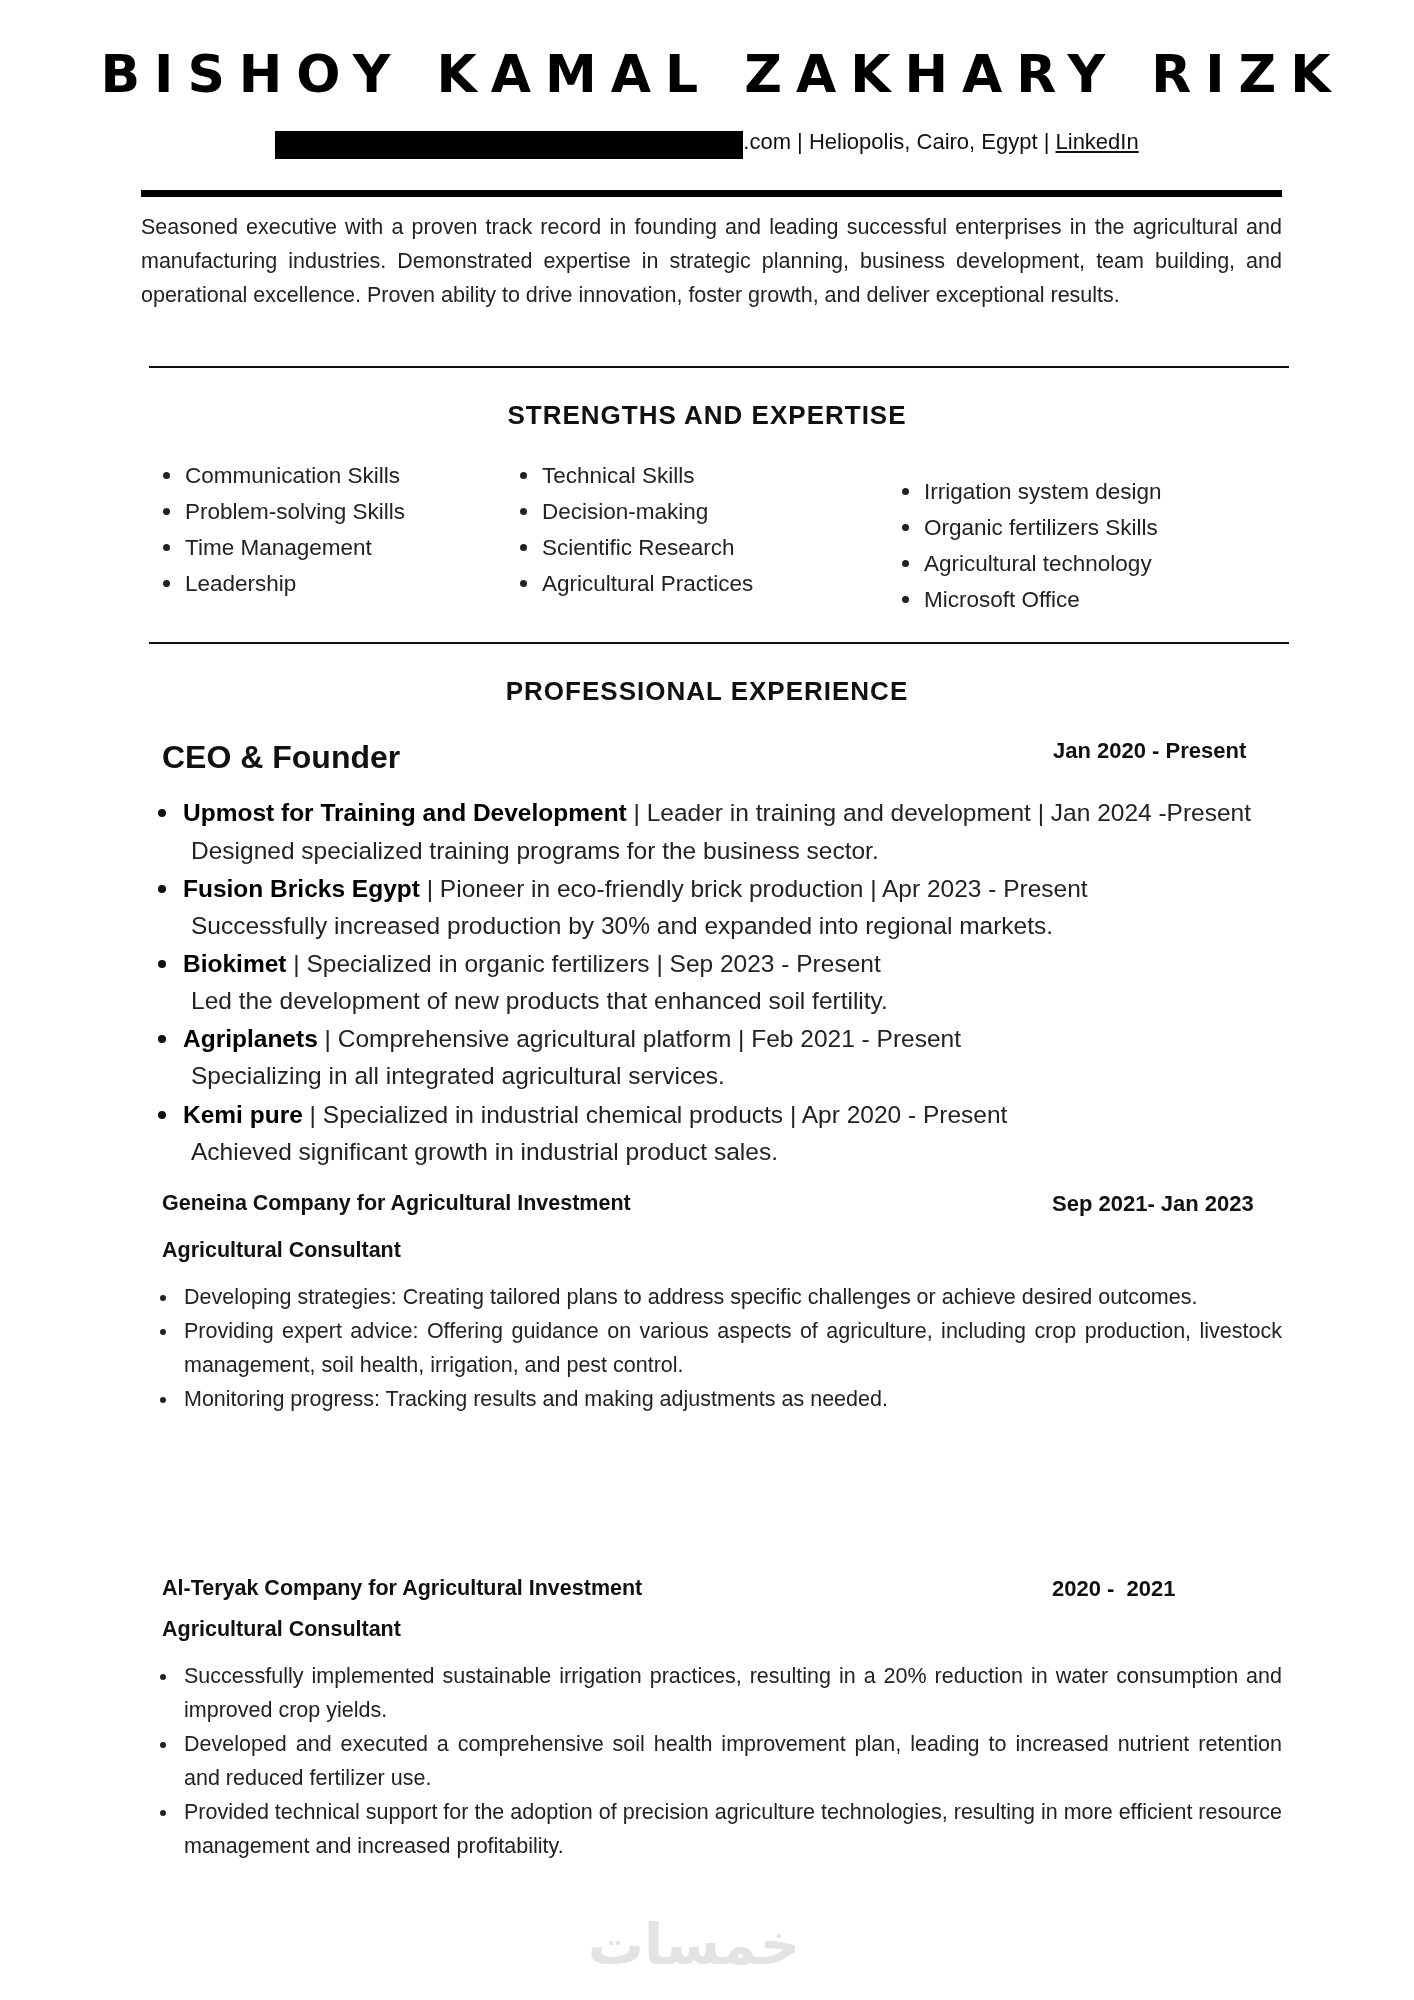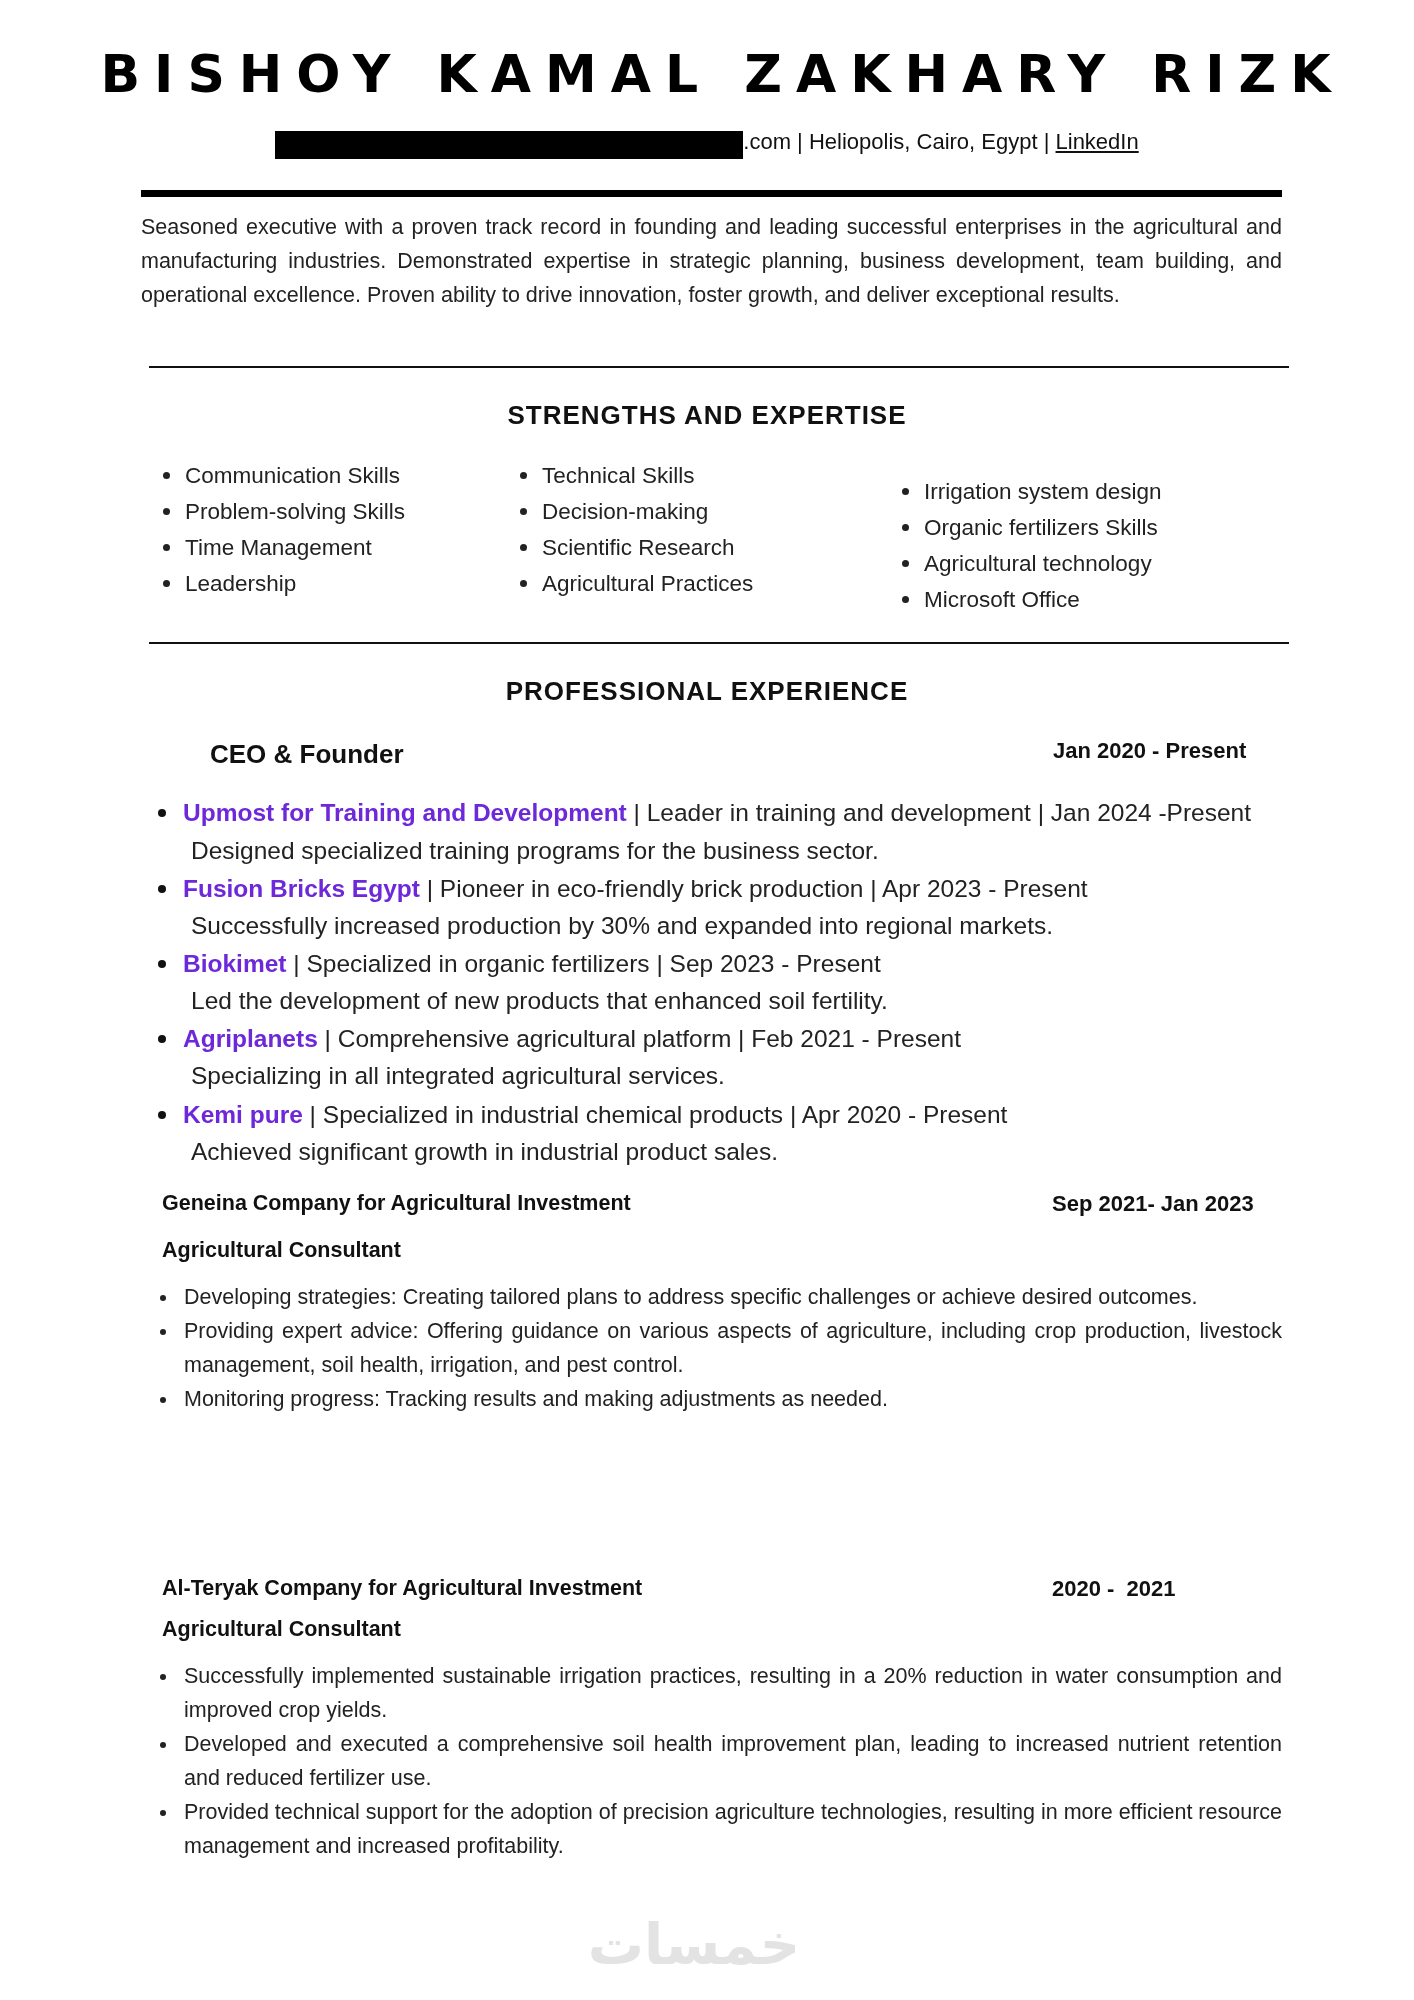--- a/index.html
+++ b/index.html
@@ -8,24 +8,24 @@
   .name { left:0; width:1414px; top:44px; text-align:center; font-family:"DejaVu Sans", sans-serif; font-weight:bold; font-size:52px; letter-spacing:14px; color:#000; line-height:60px; padding-left:31px; box-sizing:border-box; }
   .contact { left:0; width:1414px; top:128px; text-align:center; font-size:22px; line-height:28px; color:#111; }
   .redact { display:inline-block; width:468px; height:28px; background:#000; vertical-align:middle; margin-right:0; position:relative; top:2px; }
   .contact a { color:#111; text-decoration:underline; }
   .rule-thick { left:141px; width:1141px; top:190px; height:7px; background:#000; }
   .rule-thin { left:149px; width:1140px; height:2px; background:#111; }
   .summary { left:141px; width:1141px; top:210px; font-size:21.5px; line-height:34px; text-align:justify; text-align-last:left; color:#222; }
   .section-title { left:0; width:1414px; text-align:center; font-size:26px; font-weight:bold; letter-spacing:1px; color:#111; }
   .skill { font-size:22.5px; line-height:30px; color:#222; }
   .skill .dot { display:inline-block; width:7px; height:7px; border-radius:50%; background:#222; margin-right:15px; vertical-align:middle; position:relative; top:-2px; }
-  .role { font-size:26px; font-weight:bold; color:#111;margin-left:48px; }
+  .role { font-size:32px; font-weight:bold; color:#111; }
   .date { font-size:22px; font-weight:bold; color:#111; }
   .ceo-line { font-size:24.5px; line-height:30px; color:#222; white-space:nowrap; }
-  .ceo-line b { color:#6d28d9; }
+  .ceo-line b { color:#000000; }
   .ceo-line .dot { display:inline-block; width:8px; height:8px; border-radius:50%; background:#111; margin-right:17px; vertical-align:middle; position:relative; top:-2px; }
   .ceo-desc { font-size:24.5px; line-height:30px; color:#222; white-space:nowrap; }
   .company { font-size:21.5px; font-weight:bold; color:#111; }
   .subrole { font-size:21.5px; font-weight:bold; color:#111; }
   .blist { left:160px; width:1122px; margin:0; padding:0; list-style:none; }
   .blist li { position:relative; padding-left:24px; font-size:21.5px; line-height:34px; text-align:justify; color:#222; }
   .blist li .dot { position:absolute; left:0; top:15px; width:6px; height:6px; border-radius:50%; background:#222; }
   .watermark { left:620px; top:1912px; width:180px; text-align:left; font-size:56px; color:#e3e3e3; font-family:"DejaVu Sans", sans-serif; font-weight:bold; direction:rtl; }
 </style>
 </head>

